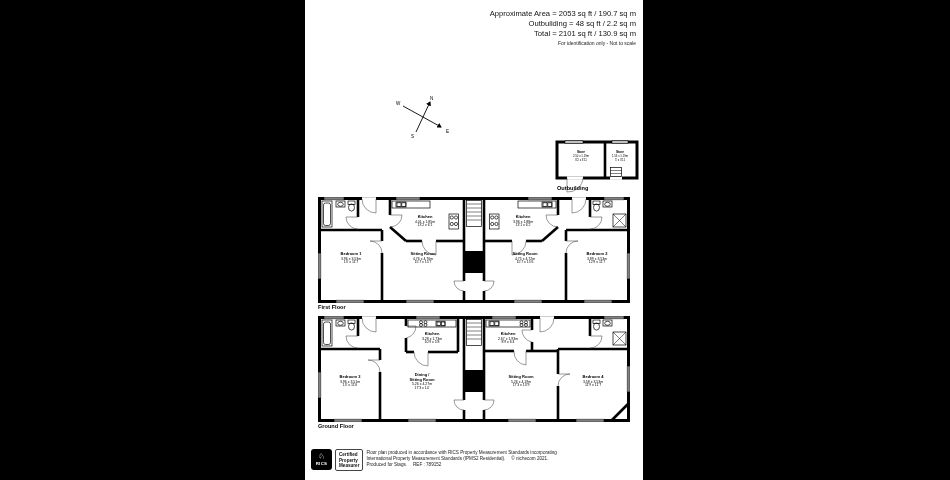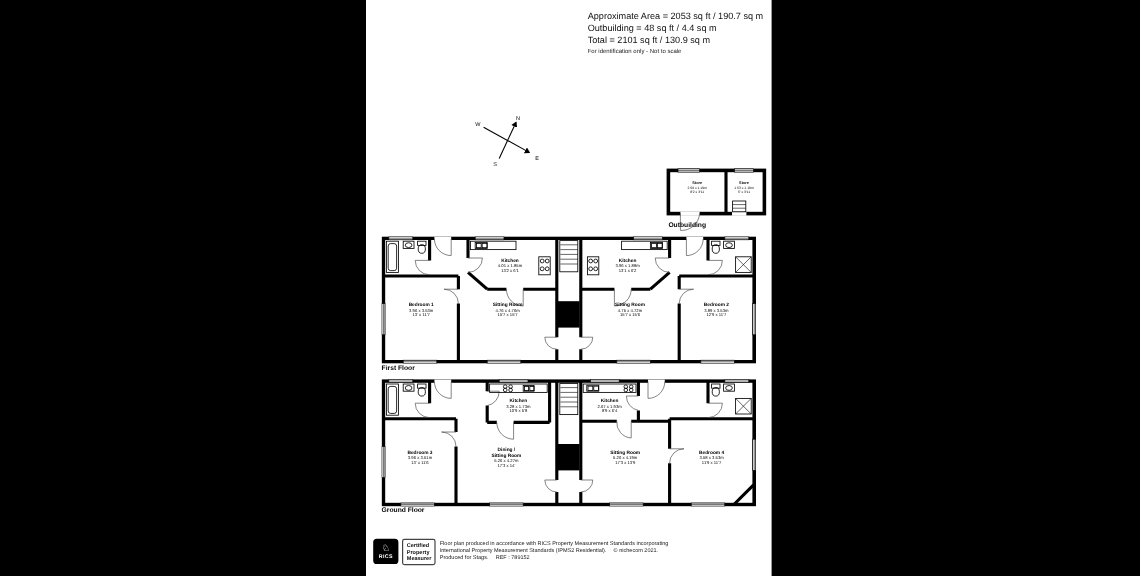--- a/index.html
+++ b/index.html
@@ -1,18 +1,18 @@
 <!DOCTYPE html>
 <html><head>
 <meta charset="utf-8">
 <style>
   html,body{margin:0;padding:0;}
   body{width:950px;height:480px;background:#000;position:relative;font-family:"Liberation Sans",sans-serif;overflow:hidden;}
   .page{position:absolute;left:305px;top:0;width:338px;height:480px;background:#fff;}
-  .hdr{position:absolute;top:9px;right:7px;color:#111;}
+  .hdr{position:absolute;top:9px;right:7px;text-align:right;color:#111;}
   .hdr .l{font-size:7.6px;line-height:9.8px;}
   .hdr .d{font-size:5px;margin-top:2px;color:#222;}
   .floorlabel{position:absolute;font-size:5.6px;font-weight:bold;color:#000;}
   svg.abs{position:absolute;}
   .wall{stroke:#000;stroke-width:2.6;fill:none;}
   .wall3{stroke:#000;stroke-width:3;fill:none;}
   .thin{stroke:#000;stroke-width:0.7;fill:none;}
   .door{stroke:#555;stroke-width:0.6;fill:none;}
   .win{fill:#fff;stroke:#000;stroke-width:0.6;}
   .winline{stroke:#000;stroke-width:0.5;}
@@ -31,21 +31,21 @@
   .foot-text{color:#222;font-size:4.6px;line-height:6.2px;padding-top:1px;}
   .sp{display:inline-block;width:6px;}
 </style>
 </head>
 <body>
 
 <div class="page">
 
   <div class="hdr">
     <div class="l">Approximate Area = 2053 sq ft / 190.7 sq m</div>
-    <div class="l">Outbuilding = 48 sq ft / 4.4 sq m</div>
+    <div class="l">Outbuilding = 48 sq ft / 2.2 sq m</div>
     <div class="l">Total = 2101 sq ft / 130.9 sq m</div>
     <div class="d">For identification only - Not to scale</div>
   </div>
 
   <svg class="abs" style="left:88px;top:92px;" width="62" height="50" viewBox="0 0 62 50">
     <defs>
       <marker id="arr" markerWidth="6" markerHeight="6" refX="4" refY="3" orient="auto">
         <path d="M0,0 L5,3 L0,6 Z" fill="#000"></path>
       </marker>
     </defs>

